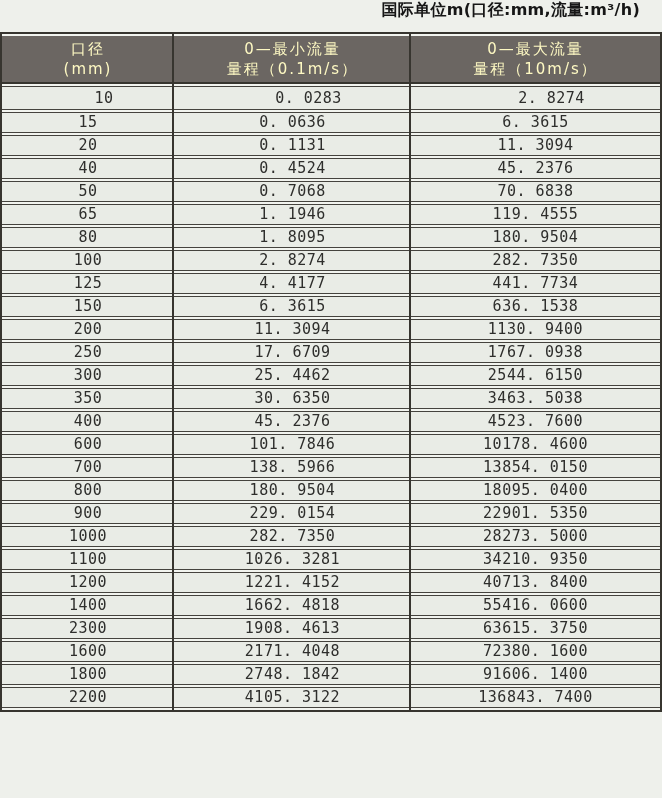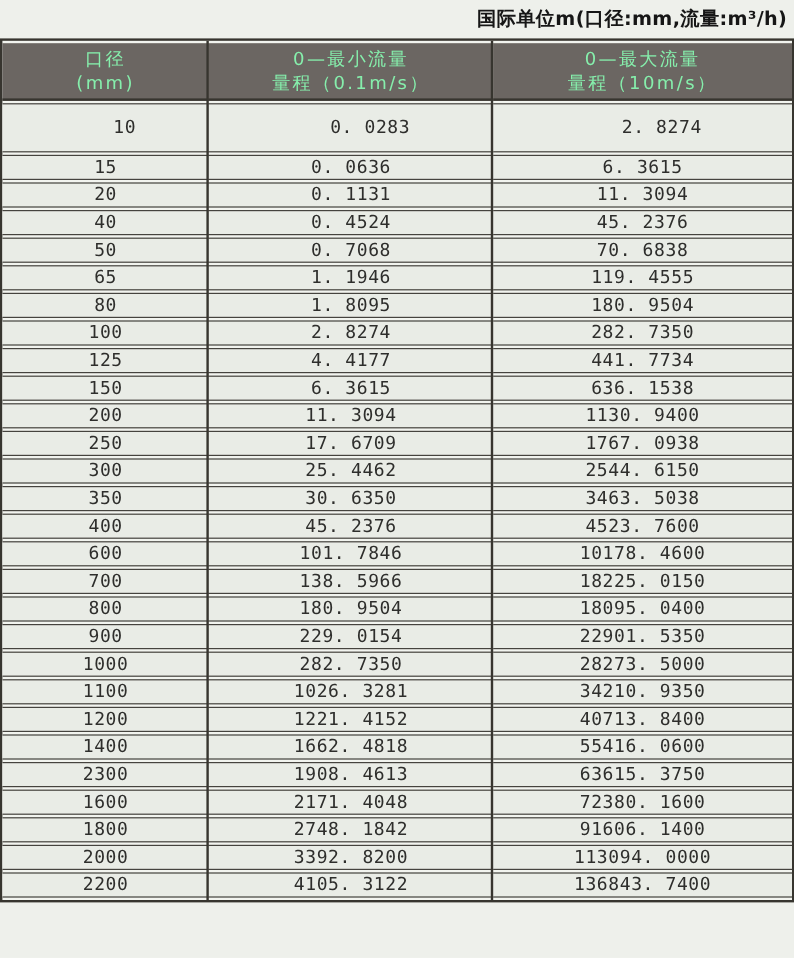--- a/index.html
+++ b/index.html
@@ -6,23 +6,23 @@
   html, body {
     width: 662px;
     background: #eef0eb;
     font-family: "DejaVu Sans", sans-serif;
   }
   body { height: 798px; overflow: hidden; }
 
   .title-bar {
     height: 32px;
     display: flex;
-    align-items: center;
+    align-items: flex-start;
     justify-content: flex-end;
-    padding-right: 6px;
+    padding-right: 22px;
   }
   .page-title {
     font-size: 16px;
     font-weight: bold;
     color: #161616;
     letter-spacing: 0.3px;
   }
 
   .table-frame {
     position: relative;
@@ -33,21 +33,21 @@
 
   table.flow-table {
     width: 100%;
     border-collapse: separate;
     border-spacing: 0 2px;
     table-layout: fixed;
   }
 
   thead th {
     background: #6b6662;
-    color: #86efac;
+    color: #fef9c3;
     font-weight: normal;
     font-size: 15px;
     letter-spacing: 2px;
     height: 48px;
     line-height: 20px;
     text-align: center;
     vertical-align: middle;
     border-bottom: 2px solid #37352f;
   }
 
@@ -60,21 +60,21 @@
     font-family: "DejaVu Sans Mono", monospace;
     font-size: 15px;
     letter-spacing: 0.5px;
     color: #2e2e2c;
     height: 17px;
     line-height: 17px;
     padding: 1px 0;
     white-space: nowrap;
     overflow: hidden;
   }
-  tbody tr:first-child td { height: 41px; padding-left: 32px; }
+  tbody tr:first-child td { height: 24px; padding-left: 32px; }
 
   .vline {
     position: absolute;
     top: 0;
     bottom: 0;
     width: 2px;
     background: #37352f;
   }
   .vline-1 { left: 170px; }
   .vline-2 { left: 407px; }
@@ -188,21 +188,21 @@
             <td>4523. 7600</td>
           </tr>
           <tr>
             <td>600</td>
             <td>101. 7846</td>
             <td>10178. 4600</td>
           </tr>
           <tr>
             <td>700</td>
             <td>138. 5966</td>
-            <td>18225. 0150</td>
+            <td>13854. 0150</td>
           </tr>
           <tr>
             <td>800</td>
             <td>180. 9504</td>
             <td>18095. 0400</td>
           </tr>
           <tr>
             <td>900</td>
             <td>229. 0154</td>
             <td>22901. 5350</td>
@@ -236,25 +236,20 @@
             <td>1600</td>
             <td>2171. 4048</td>
             <td>72380. 1600</td>
           </tr>
           <tr>
             <td>1800</td>
             <td>2748. 1842</td>
             <td>91606. 1400</td>
           </tr>
           <tr>
-            <td>2000</td>
-            <td>3392. 8200</td>
-            <td>113094. 0000</td>
-          </tr>
-          <tr>
             <td>2200</td>
             <td>4105. 3122</td>
             <td>136843. 7400</td>
           </tr>
         </tbody>
     </table>
 
     <div class="vline vline-1"></div>
     <div class="vline vline-2"></div>
   </div>

